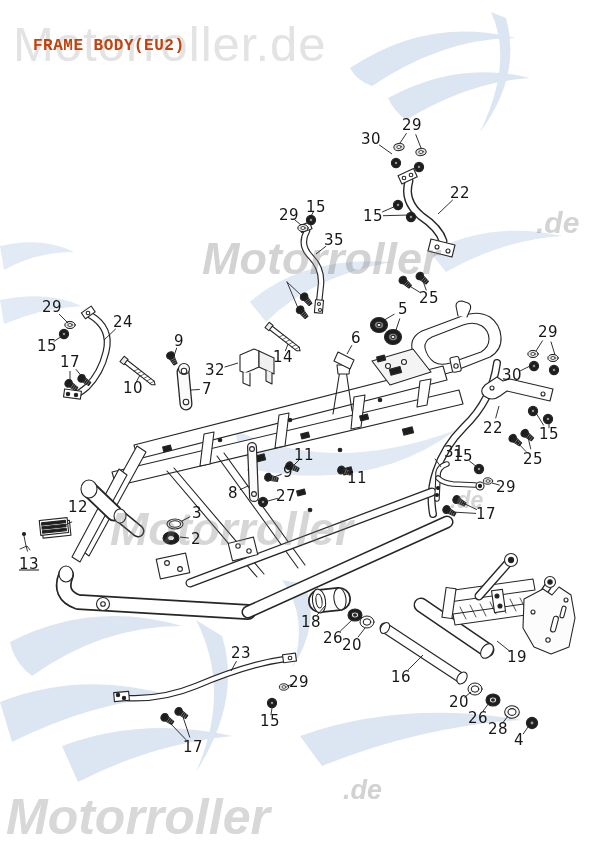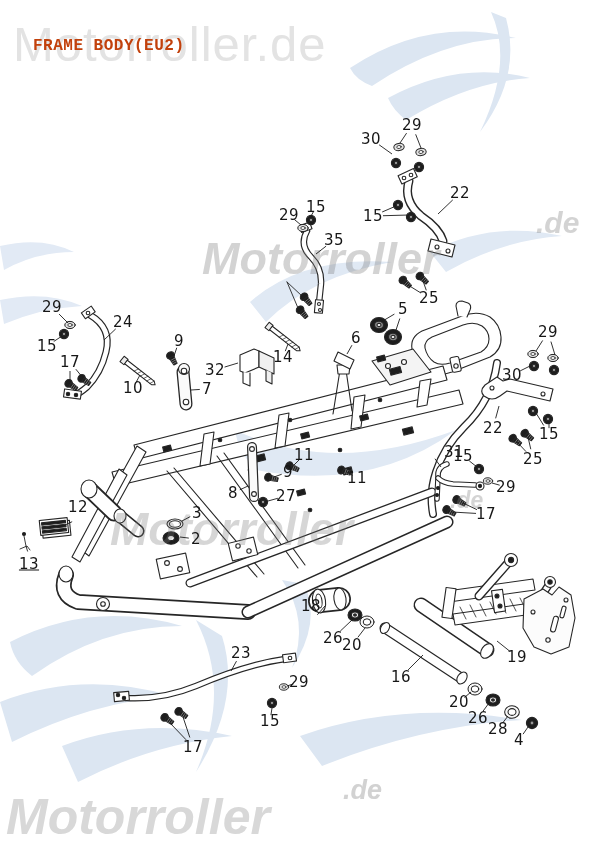--- a/index.html
+++ b/index.html
@@ -442,21 +442,21 @@
       <div class="callout" style="left: 486px; top: 514px;">17</div>
       <div class="callout" style="left: 304px; top: 455px;">11</div>
       <div class="callout" style="left: 288px; top: 472px;">9</div>
       <div class="callout" style="left: 357px; top: 478px;">11</div>
       <div class="callout" style="left: 233px; top: 493px;">8</div>
       <div class="callout" style="left: 286px; top: 496px;">27</div>
       <div class="callout" style="left: 197px; top: 513px;">3</div>
       <div class="callout" style="left: 196px; top: 539px;">2</div>
       <div class="callout" style="left: 78px; top: 507px;">12</div>
       <div class="callout" style="left: 29px; top: 564px; text-decoration: underline;">13</div>
-      <div class="callout" style="left: 311px; top: 606px;">18</div>
+      <div class="callout" style="left: 311px; top: 622px;">18</div>
       <div class="callout" style="left: 333px; top: 638px;">26</div>
       <div class="callout" style="left: 352px; top: 645px;">20</div>
       <div class="callout" style="left: 241px; top: 653px;">23</div>
       <div class="callout" style="left: 299px; top: 682px;">29</div>
       <div class="callout" style="left: 270px; top: 721px;">15</div>
       <div class="callout" style="left: 193px; top: 747px;">17</div>
       <div class="callout" style="left: 401px; top: 677px;">16</div>
       <div class="callout" style="left: 517px; top: 657px;">19</div>
       <div class="callout" style="left: 459px; top: 702px;">20</div>
       <div class="callout" style="left: 478px; top: 718px;">26</div>

